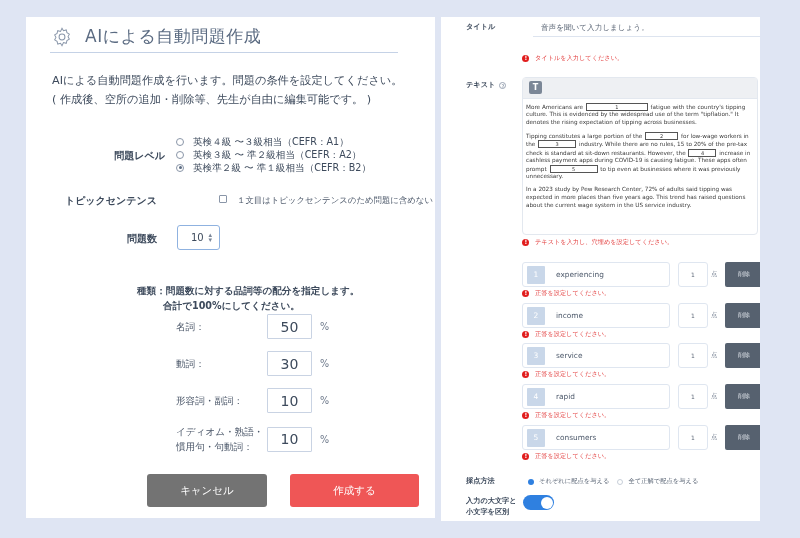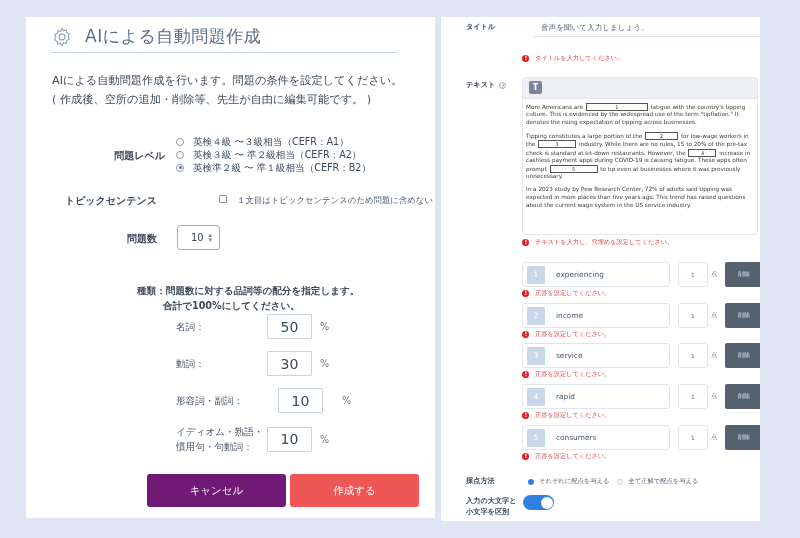--- a/index.html
+++ b/index.html
@@ -28,21 +28,21 @@
   .chk { width: 8px; height: 8px; border: 1px solid #8a96a8; border-radius: 1px; margin-right: 10px; }
   .num-select { position: absolute; left: 151px; top: 208px; width: 43px; height: 25px; border: 1px solid #8fb2e0; border-radius: 3px; display: flex; align-items: center; justify-content: space-between; padding: 0 7px 0 13px; font-size: 10px; color: #3d4a5c; }
   .spin { font-size: 7px; color: #7a8698; line-height: 5px; text-align: center; }
   .dist-note { position: absolute; left: 111px; top: 266px; font-size: 9.6px; font-weight: bold; color: #3d4a5c; line-height: 15px; }
   .dist-note .l2 { padding-left: 26px; }
   .pos-row { position: absolute; left: 150px; display: flex; align-items: center; }
   .pos-label { width: 91px; font-size: 9.6px; color: #4a5668; line-height: 15px; }
   .pos-input { width: 45px; height: 25px; border: 1px solid #c9d3e3; border-radius: 1px; display: flex; align-items: center; justify-content: center; font-size: 14px; color: #3d4a5c; }
   .pct { margin-left: 8px; font-size: 9.6px; color: #6c788a; }
   .btn { position: absolute; top: 457px; height: 33px; border-radius: 3px; color: #fff; font-size: 10.5px; display: flex; align-items: center; justify-content: center; }
-  .btn-cancel { left: 121px; width: 139px; background: #701a75; }
+  .btn-cancel { left: 121px; width: 120px; background: #737373; }
   .btn-create { left: 264px; width: 129px; background: #ef5656; }
 
   
   .r-label { position: absolute; left: 25px; font-size: 7.2px; font-weight: bold; color: #3d4a5c; line-height: 11px; }
   .title-input { position: absolute; left: 92px; top: 0px; width: 235px; height: 20px; border-bottom: 1px solid #dde4ef; font-size: 7.6px; color: #5b6676; padding: 6px 0 0 8px; }
   .err { position: absolute; display: flex; align-items: center; font-size: 6.2px; color: #e34040; }
   .err .dot { width: 7px; height: 7px; border-radius: 50%; background: #e11d1d; margin-right: 6px; position: relative; }
   .err .dot::after { content: "!"; position: absolute; left: 2.4px; top: -1.5px; font-size: 6px; color: #fff; font-weight: bold; }
   .help { display: inline-block; width: 7px; height: 7px; border: 1px solid #9aa4b3; border-radius: 50%; font-size: 5px; color: #9aa4b3; text-align: center; line-height: 6px; margin-left: 4px; vertical-align: middle; }
   .editor { position: absolute; left: 81px; top: 60px; width: 236px; height: 158px; border: 1px solid #e3e8ef; border-radius: 4px; }
@@ -118,21 +118,21 @@
   <div class="pos-row" style="top:297px;justify-content:center;">
     <span class="pos-label">名詞：</span>
     <span class="pos-input">50</span>
     <span class="pct">%</span>
   </div>
   <div class="pos-row" style="top:334px;">
     <span class="pos-label">動詞：</span>
     <span class="pos-input">30</span>
     <span class="pct">%</span>
   </div>
-  <div class="pos-row" style="top:371px;gap:11px;">
+  <div class="pos-row" style="top:371px;">
     <span class="pos-label">形容詞・副詞：</span>
     <span class="pos-input">10</span>
     <span class="pct">%</span>
   </div>
   <div class="pos-row" style="top:407px;">
     <span class="pos-label">
       <span>イディオム・熟語・</span><br>
       <span>慣用句・句動詞：</span>
     </span>
     <span class="pos-input">10</span>

